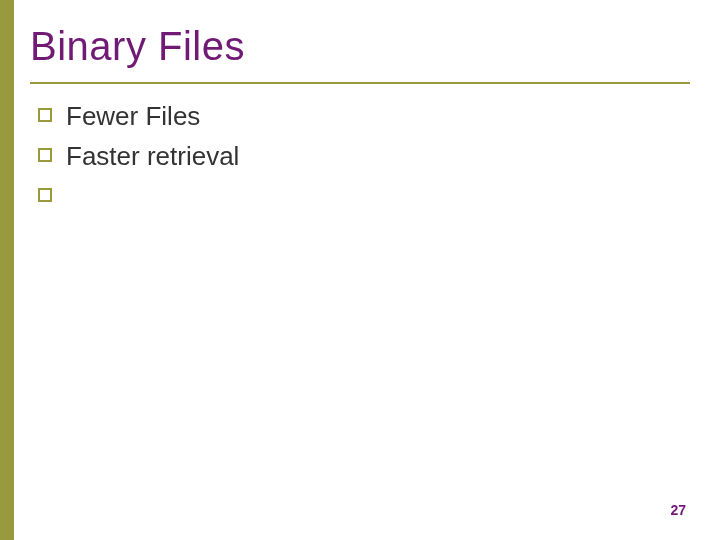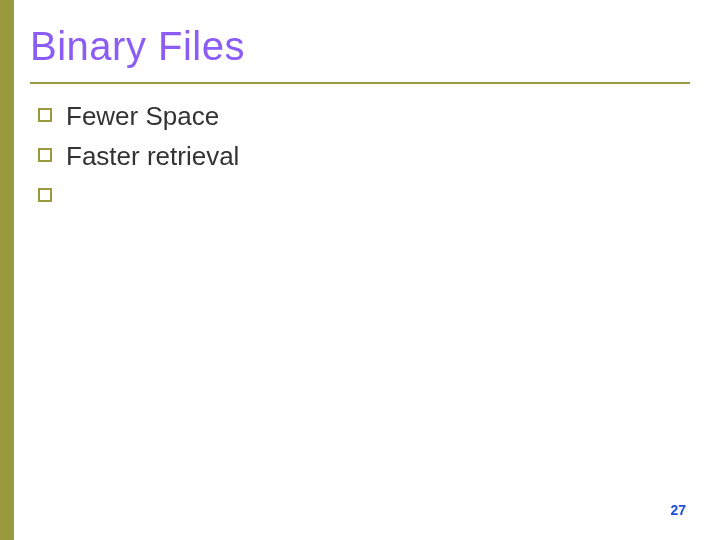--- a/index.html
+++ b/index.html
@@ -24,21 +24,21 @@
     top: 0;
     width: 14px;
     height: 540px;
     background: #99993d;
   }
   .title {
     position: absolute;
     left: 30px;
     top: 24px;
     font-size: 40px;
-    color: #8b5cf6;
+    color: #701a75;
     font-weight: 400;
     letter-spacing: 0.5px;
   }
   .rule {
     position: absolute;
     left: 30px;
     top: 82px;
     width: 660px;
     height: 0;
     border-top: 2px solid #99993d;
@@ -66,37 +66,37 @@
   .bullet-text {
     font-size: 26px;
     color: #333333;
     line-height: 1.3;
   }
   .pagenum {
     position: absolute;
     right: 34px;
     bottom: 22px;
     font-size: 14px;
-    color: #1d4ed8;
+    color: #701a75;
     font-weight: bold;
   }
 </style>
 </head>
 <body>
 
 <div class="slide">
   <div class="sidebar"></div>
 
   <div class="title">Binary Files</div>
   <div class="rule"></div>
 
   <div class="content">
     <div class="bullet-row">
       <span class="bullet-mark"></span>
-      <span class="bullet-text">Fewer Space</span>
+      <span class="bullet-text">Fewer Files</span>
     </div>
     <div class="bullet-row">
       <span class="bullet-mark"></span>
       <span class="bullet-text">Faster retrieval</span>
     </div>
     <div class="bullet-row">
       <span class="bullet-mark"></span>
     </div>
   </div>
 

